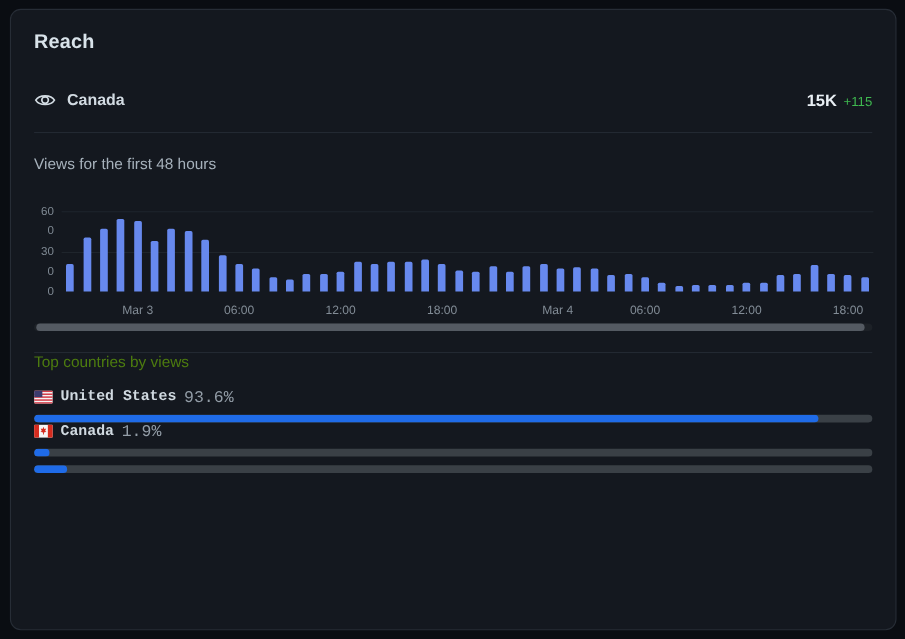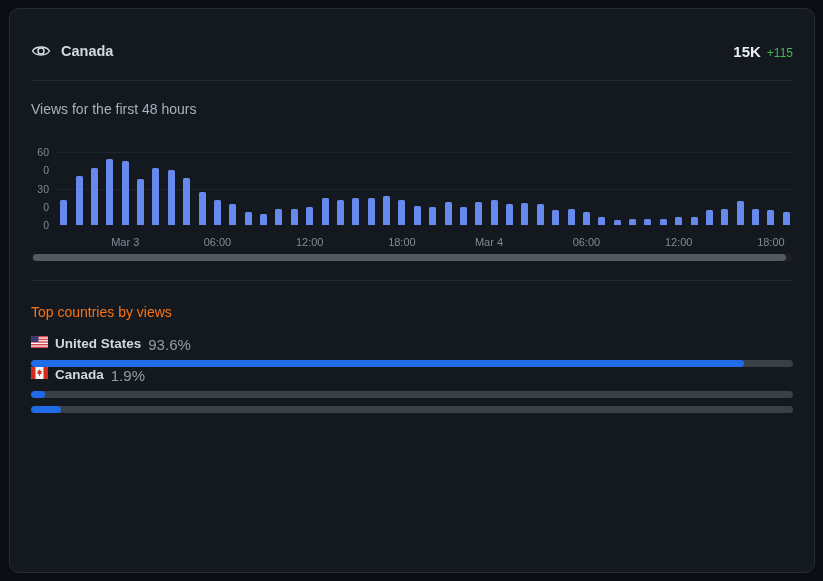--- a/index.html
+++ b/index.html
@@ -25,34 +25,35 @@
   .divider { height:1px; background:#232932; margin-top:18px; }
   .chart-subtitle { margin-top:20px; font-size:14px; color:#a6b1bb; }
   .chart-area { position:relative; height:100px; margin-top:30px; }
   .plot { position:absolute; left:25px; top:5px; width:738px; height:73px; }
   .gridline { position:absolute; left:0; right:0; height:1px; background:#1f252c; }
   .bar { position:absolute; bottom:0; width:7px; border-radius:1.5px 1.5px 0 0; }
   .ylab { position:absolute; width:18px; text-align:right; font-size:10.5px; color:#7f8993; line-height:12px; }
   .xlab { position:absolute; transform:translateX(-50%); font-size:11px; color:#828c96; white-space:nowrap; }
   .scrollbar { margin-top:7px; height:7px; border-radius:4px; background:#1d2127; position:relative; }
   .scroll-thumb { position:absolute; left:2px; top:0; height:7px; width:calc(100% - 9px); border-radius:4px; background:#545a62; }
-  .countries-title { margin-top:23px; font-size:14px; color:#f97316; }
+  .countries-title { font-size:14px; color:#4d7c0f; }
   .country { }
   .country.first { margin-top:16px; }
-  .country-header { display:flex; align-items:flex-start; gap:7px; height:16px; }
+  .country-header { display:flex; align-items:center; gap:7px; height:16px;font-family:Liberation Mono, monospace; }
   .country-name { font-size:13.5px; font-weight:700; color:#d0d9e0; }
   .country-pct { font-size:15px; color:#939da7; }
   .country-track { margin-top:8px; height:7px; border-radius:4px; background:#3a4046; overflow:hidden; position:relative; }
   .country-fill { position:absolute; left:0; top:0; height:7px; border-radius:4px; }
   .flag { width:17px; height:12px; display:block; border-radius:1px; }
 </style>
 </head>
 <body>
 
 <div class="card">
+  <div class="card-title">Reach</div>
 
   <div class="metric-row">
     <svg class="eye" viewBox="0 0 20 20" fill="none">
       <path d="M1.5 10 C4.5 4.8, 15.5 4.8, 18.5 10 C15.5 15.2, 4.5 15.2, 1.5 10 Z" stroke="#d2dbe2" stroke-width="1.5"></path>
       <circle cx="10" cy="10" r="3" stroke="#d2dbe2" stroke-width="1.5"></circle>
     </svg>
     <span class="metric-label">Canada</span>
     <span class="metric-right">
       <span class="metric-value">15K</span>
       <span class="metric-delta" style="color: rgb(63, 185, 80);">+115</span>
@@ -121,21 +122,21 @@
         <div class="ylab" style="top: 17.3px;">0</div>
         <div class="ylab" style="top: 35.5px;">30</div>
         <div class="ylab" style="top: 53.8px;">0</div>
         <div class="ylab" style="top: 72px;">0</div>
       </div>
     <div id="xaxis">
         <div class="xlab" style="left: 94.2px; top: 89px;">Mar 3</div>
         <div class="xlab" style="left: 186.4px; top: 89px;">06:00</div>
         <div class="xlab" style="left: 278.7px; top: 89px;">12:00</div>
         <div class="xlab" style="left: 370.9px; top: 89px;">18:00</div>
-        <div class="xlab" style="left: 458px; top: 89px;">Mar 4</div>
+        <div class="xlab" style="left: 476px; top: 89px;">Mar 4</div>
         <div class="xlab" style="left: 555.4px; top: 89px;">06:00</div>
         <div class="xlab" style="left: 647.7px; top: 89px;">12:00</div>
         <div class="xlab" style="left: 739.9px; top: 89px;">18:00</div>
       </div>
   </div>
 
   <div class="scrollbar">
     <div class="scroll-thumb"></div>
   </div>
 

